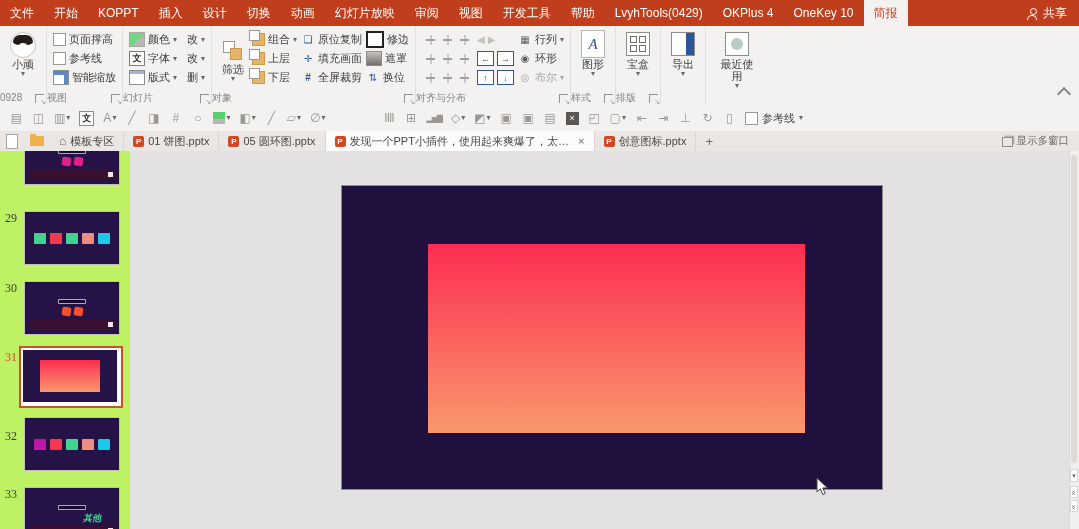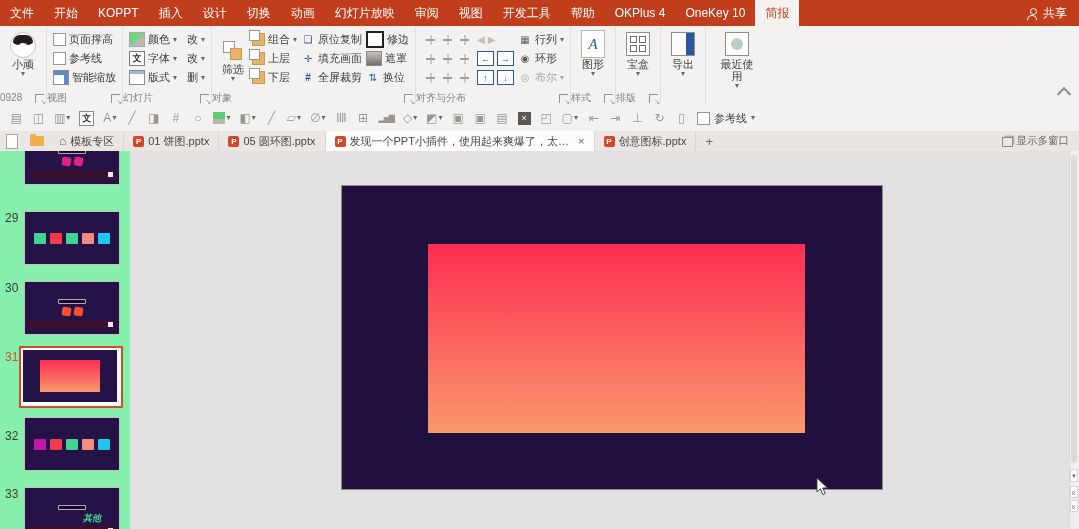--- a/index.html
+++ b/index.html
@@ -106,21 +106,21 @@
   .pptic{width:11px;height:11px;background:#d24726;border-radius:2px;color:#fff;font-size:8px;font-weight:bold;
     display:inline-flex;align-items:center;justify-content:center;flex:0 0 auto;}
   .closex{color:#6b6967;font-size:11px;margin-left:2px;}
   .plus{display:flex;align-items:center;padding:0 9px;font-size:13px;color:#6b6967;}
   .tb-spacer{flex:1;}
   .multiwin{display:flex;align-items:center;gap:4px;padding:0 10px;color:#6b6967;font-size:10.5px;}
   .winic{width:9px;height:8px;border:1px solid #8f8c89;box-shadow:2px -2px 0 -0.5px #b5b2ae;margin-top:2px;}
 
   
   .main{position:absolute;top:151px;left:0;right:0;bottom:0;overflow:hidden;}
-  .thumbs{position:absolute;left:0;top:0;bottom:0;width:130px;background:#86efac;border-right:1px solid #d8d5d2;overflow:hidden;}
+  .thumbs{position:absolute;left:0;top:0;bottom:0;width:130px;background:#bef264;border-right:1px solid #d8d5d2;overflow:hidden;font-family:Liberation Serif, serif;}
   .num{position:absolute;left:5px;width:17px;font-size:12px;color:#3c3a38;}
   .thumb{position:absolute;left:24px;width:94px;height:52px;background:#251347;border:1px solid #c3c0bc;
     overflow:hidden;display:flex;flex-direction:column;align-items:center;justify-content:center;cursor:default;}
   .selwrap{position:absolute;left:19px;width:104px;height:62px;border:2px solid #cf5027;background:#fff;
     padding:2px;box-sizing:border-box;cursor:default;}
   .selwrap .thumb{position:static;width:94px;height:52px;border:none;}
   .sqrow{display:flex;gap:4px;}
   .sq{width:12px;height:11px;border-radius:1px;}
   .t-deco{width:26px;height:3px;border:1px solid rgba(255,255,255,.65);border-radius:1px;margin-bottom:3px;background:#150a2e;}
   .t-blob{display:flex;gap:3px;margin-bottom:2px;}
@@ -152,20 +152,21 @@
     <span class="menu-item">KOPPT</span>
     <span class="menu-item">插入</span>
     <span class="menu-item">设计</span>
     <span class="menu-item">切换</span>
     <span class="menu-item">动画</span>
     <span class="menu-item">幻灯片放映</span>
     <span class="menu-item">审阅</span>
     <span class="menu-item">视图</span>
     <span class="menu-item">开发工具</span>
     <span class="menu-item">帮助</span>
+    <span class="menu-item">LvyhTools(0429)</span>
     <span class="menu-item">OKPlus 4</span>
     <span class="menu-item">OneKey 10</span>
     <span class="menu-item active">简报</span>
     <span class="menu-spacer"></span>
     <span class="menu-right">
       <span class="person"></span>
       <span>共享</span>
     </span>
   </div>
 
@@ -399,21 +400,21 @@
     <span class="qi">#</span>
     <span class="qi">○</span>
     <span class="qi">
         <span class="qi-green"></span>
         <span class="dd">▾</span>
       </span>
     <span class="qi">◧<span class="dd">▾</span></span>
     <span class="qi">╱</span>
     <span class="qi">▱<span class="dd">▾</span></span>
     <span class="qi">∅<span class="dd">▾</span></span>
-    <span class="qi" style="letter-spacing:-1px;">IIII</span>
+    <span class="qi" style="letter-spacing:-1px;margin-left:48px;">IIII</span>
     <span class="qi">⊞</span>
     <span class="qi" style="font-size:8px;letter-spacing:-1px;">▂▅▇</span>
     <span class="qi">◇<span class="dd">▾</span></span>
     <span class="qi">◩<span class="dd">▾</span></span>
     <span class="qi">▣</span>
     <span class="qi">▣</span>
     <span class="qi">▤</span>
     <span class="qi qi-dark">×</span>
     <span class="qi">◰</span>
     <span class="qi">▢<span class="dd">▾</span></span>

